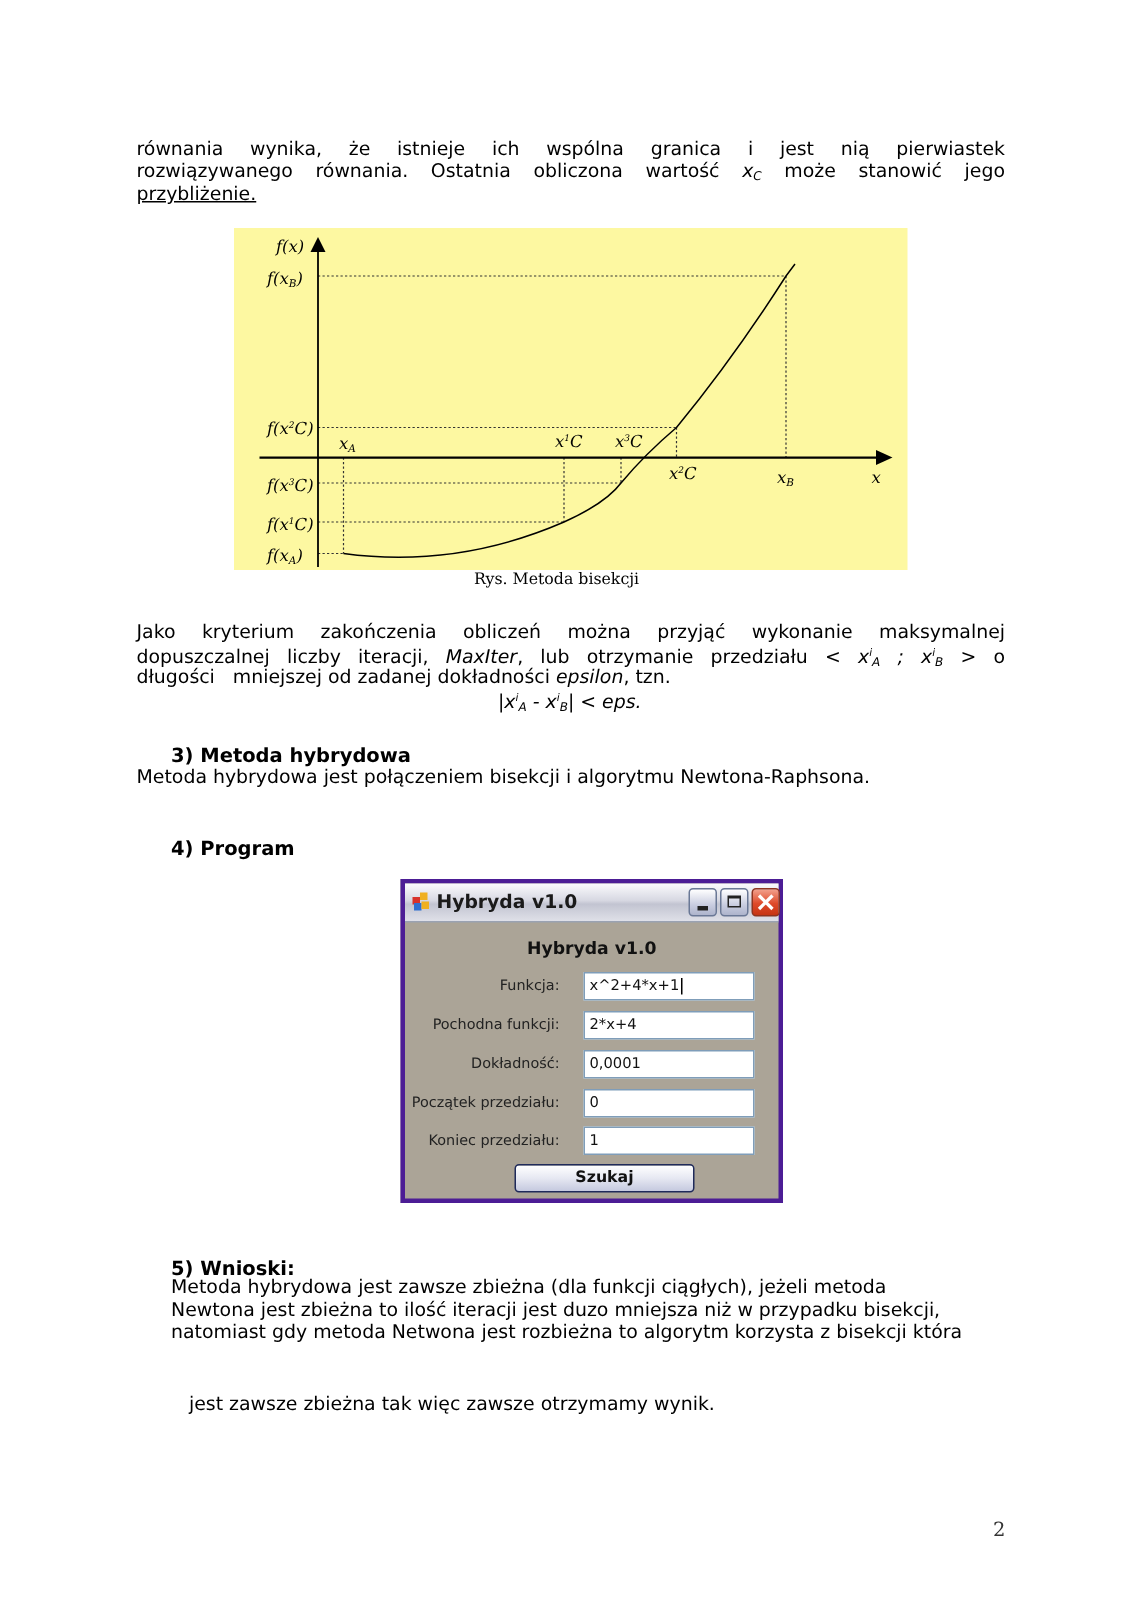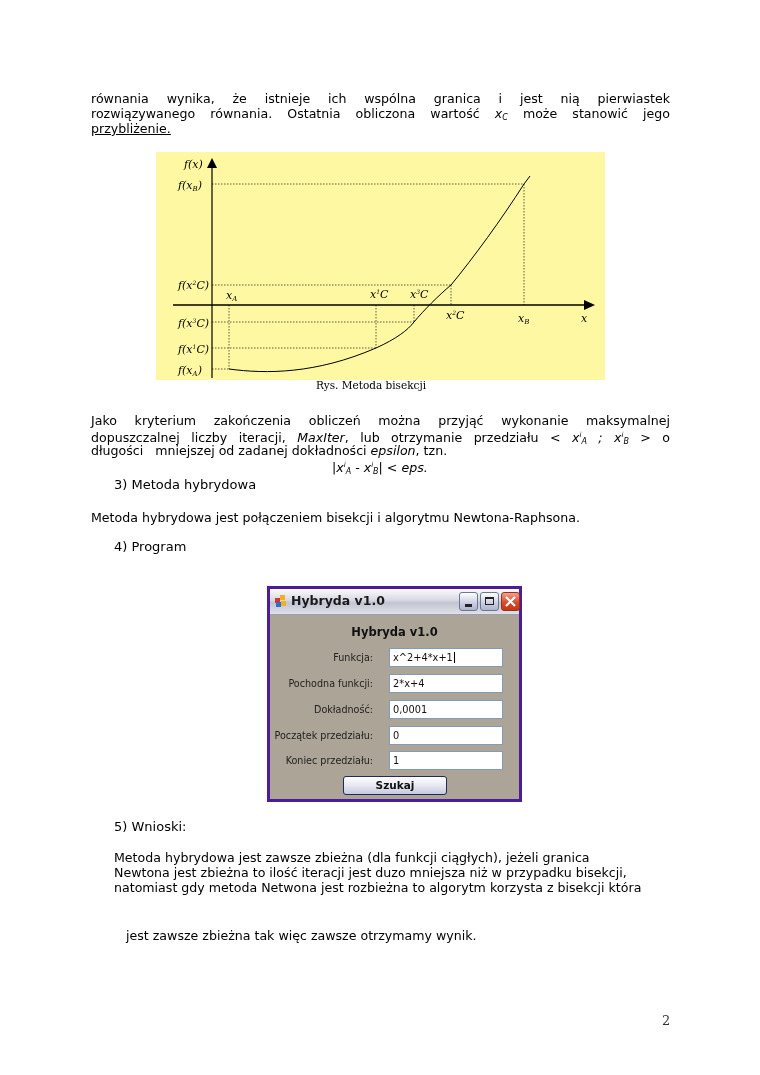--- a/index.html
+++ b/index.html
@@ -1,21 +1,21 @@
 <!DOCTYPE html>
 <html><head>
 <meta charset="utf-8">
 <style>
   html, body { margin:0; padding:0; background:#ffffff; }
   body { width:760px; height:1075px; position:relative; overflow:hidden;
          font-family:"DejaVu Sans", sans-serif; color:#000; }
   .txt { position:absolute; font-size:12.6px; line-height:15.5px; }
   .just { text-align:justify; text-align-last:justify; }
   .last { text-align:left; text-align-last:left; }
-  .h { position:absolute; font-weight:normal; font-size:13px; }
+  .h { position:absolute; font-weight:bold; font-size:13px;margin-top:20px; }
   i { font-style:italic; }
   sub { font-size:8px; vertical-align:-2px; }
   sup { font-size:7px; vertical-align:5px; }
 
   
   #figure { position:absolute; left:156px; top:152px; width:449px; height:228px; background:#fdf8a1; }
   #figure svg { position:absolute; left:0; top:0; }
   .flab { font-family:"DejaVu Serif", serif; font-style:italic; font-size:11px; fill:#000; }
   .caption { font-family:"DejaVu Serif", serif; font-size:10.5px; fill:#000; }
 
@@ -31,21 +31,21 @@
   .tbtn { position:absolute; top:3px; width:19px; height:19px; border-radius:3px; box-sizing:border-box;
           border:1px solid #6a7896; background:linear-gradient(#ffffff,#c9cde0 60%,#aeb4cc); }
   .tbtn.close { background:linear-gradient(#f2a08c,#de4a2a 55%,#c63414); border-color:#8e3420; }
   .tbtn .g { position:absolute; }
   #body-title { position:absolute; left:0; right:0; top:36px; text-align:center; font-weight:bold;
                 font-size:11.5px; font-family:"DejaVu Sans", sans-serif; color:#111; }
   .flabel { position:absolute; right:146px; font-size:9.6px; font-family:"DejaVu Sans", sans-serif; color:#222;
             text-align:right; white-space:nowrap; }
   .finput { position:absolute; left:119px; width:114px; height:19px; box-sizing:border-box; background:#fff;
             border:1px solid #7f9db9; font-size:9.8px; font-family:"DejaVu Sans", sans-serif; padding:3px 0 12px 3px; color:#111; }
-  #search-btn { position:absolute; left:73px; top:187px; width:104px; height:19px; box-sizing:border-box;
+  #search-btn { position:absolute; left:73px; top:187px; width:120px; height:19px; box-sizing:border-box;
                 border:1px solid #1f2a5a; border-radius:3px; background:linear-gradient(#ffffff,#e6e8f2 50%,#c5c9df);
                 font-weight:bold; font-size:10.5px; text-align:center; line-height:17px; color:#111; }
   #page-num { position:absolute; left:662px; top:1013px; font-family:"DejaVu Serif", serif; font-size:13px; color:#333; }
 </style>
 </head>
 <body>
 
 <div class="txt just" style="left:91px; top:91px; width:579px;">równania wynika, że istnieje ich wspólna granica i jest nią pierwiastek</div>
 <div class="txt just" style="left:91px; top:106px; width:579px;"><span>rozwiązywanego równania. Ostatnia obliczona wartość </span><i><span>x</span><sub>C</sub></i><span> może stanowić jego</span></div>
 <div class="txt last" style="left:91px; top:121px;text-decoration:underline;">przybliżenie.</div>
@@ -139,18 +139,18 @@
   <div class="flabel" style="top:141px;">Początek przedziału:</div>
   <div class="finput" style="top:137px;">0</div>
 
   <div class="flabel" style="top:166px;">Koniec przedziału:</div>
   <div class="finput" style="top:162px;">1</div>
 
   <div id="search-btn">Szukaj</div>
 </div>
 
 <div class="h" style="left:114px; top:819px;">5) Wnioski:</div>
-<div class="txt last" style="left:114px; top:850px;">Metoda hybrydowa jest zawsze zbieżna (dla funkcji ciągłych),  jeżeli granica</div>
+<div class="txt last" style="left:114px; top:850px;">Metoda hybrydowa jest zawsze zbieżna (dla funkcji ciągłych),  jeżeli metoda</div>
 <div class="txt last" style="left:114px; top:865px;">Newtona jest zbieżna to ilość iteracji jest duzo mniejsza niż w przypadku bisekcji,</div>
 <div class="txt last" style="left:114px; top:880px;">natomiast gdy metoda Netwona jest rozbieżna to algorytm korzysta z bisekcji która</div>
 <div class="txt last" style="left:126px; top:896px;margin-top:32px;">jest zawsze zbieżna tak więc zawsze otrzymamy wynik.</div>
 
 <div id="page-num">2</div>
 
 </body></html>

